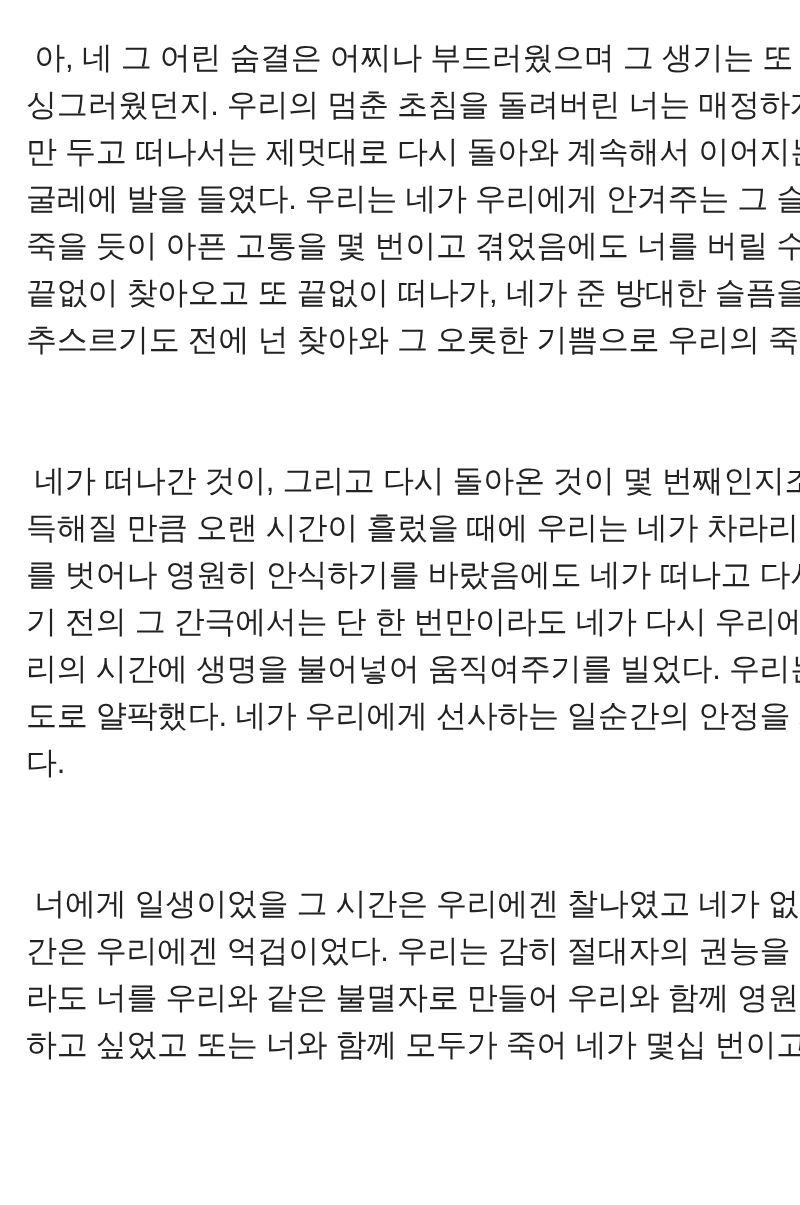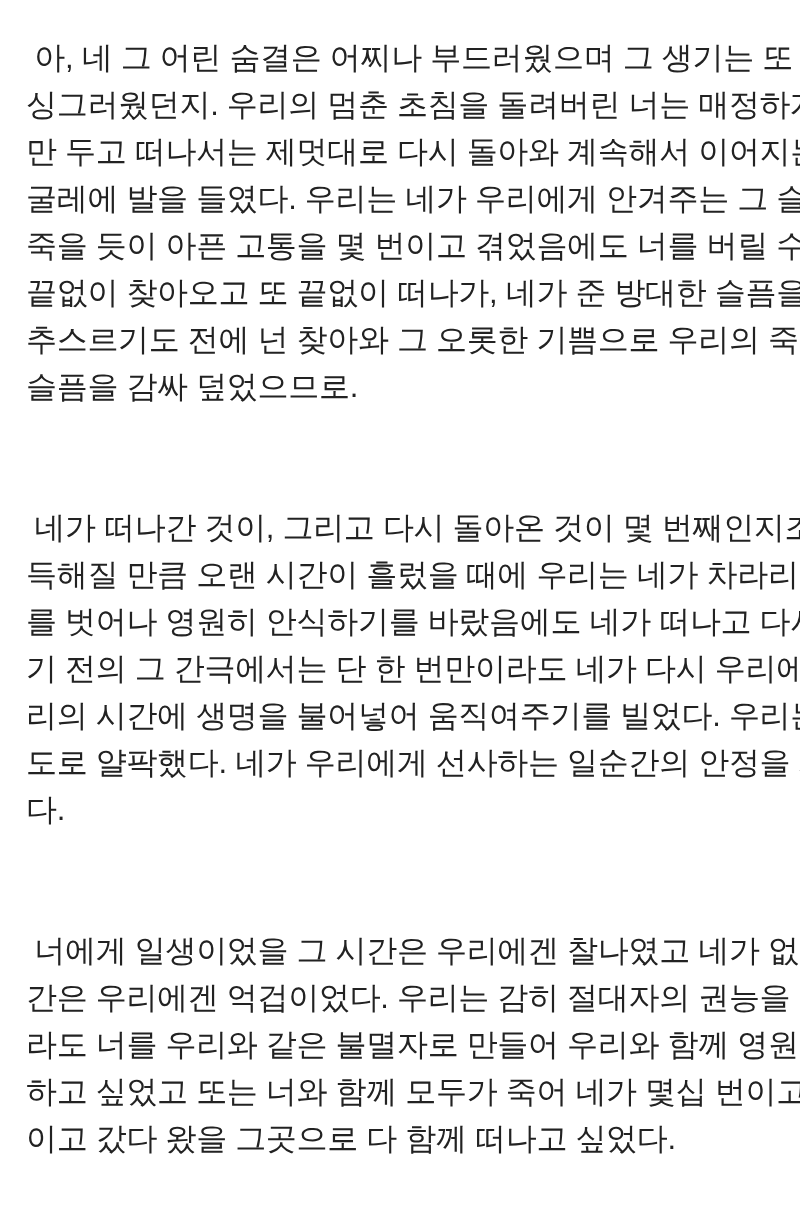--- a/index.html
+++ b/index.html
@@ -46,32 +46,30 @@
 <main class="text-page">
   <div class="text-body" style="color: rgb(34, 34, 34);">
       <div class="paragraph">
         <div class="line"> 아, 네 그 어린 숨결은 어찌나 부드러웠으며 그 생기는 또 얼마나</div>
         <div class="line">싱그러웠던지. 우리의 멈춘 초침을 돌려버린 너는 매정하게도 우리</div>
         <div class="line">만 두고 떠나서는 제멋대로 다시 돌아와 계속해서 이어지는 윤회의</div>
         <div class="line">굴레에 발을 들였다. 우리는 네가 우리에게 안겨주는 그 슬픔으로</div>
         <div class="line">죽을 듯이 아픈 고통을 몇 번이고 겪었음에도 너를 버릴 수 없었다.</div>
         <div class="line">끝없이 찾아오고 또 끝없이 떠나가, 네가 준 방대한 슬픔을 차마 다</div>
         <div class="line">추스르기도 전에 넌 찾아와 그 오롯한 기쁨으로 우리의 죽을 듯한</div>
-        <div class="line">슬픔을 감싸 덮었으므로.</div>
       </div>
       <div class="paragraph">
         <div class="line"> 네가 떠나간 것이, 그리고 다시 돌아온 것이 몇 번째인지조차 아</div>
         <div class="line">득해질 만큼 오랜 시간이 흘렀을 때에 우리는 네가 차라리 이 윤회</div>
         <div class="line">를 벗어나 영원히 안식하기를 바랐음에도 네가 떠나고 다시 돌아오</div>
         <div class="line">기 전의 그 간극에서는 단 한 번만이라도 네가 다시 우리에게 와 우</div>
         <div class="line">리의 시간에 생명을 불어넣어 움직여주기를 빌었다. 우리는 그 정</div>
         <div class="line">도로 얄팍했다. 네가 우리에게 선사하는 일순간의 안정을 사랑했</div>
         <div class="line">다.</div>
       </div>
       <div class="paragraph">
         <div class="line"> 너에게 일생이었을 그 시간은 우리에겐 찰나였고 네가 없던 그 시</div>
         <div class="line">간은 우리에겐 억겁이었다. 우리는 감히 절대자의 권능을 침범해서</div>
         <div class="line">라도 너를 우리와 같은 불멸자로 만들어 우리와 함께 영원을 살게</div>
         <div class="line">하고 싶었고 또는 너와 함께 모두가 죽어 네가 몇십 번이고 몇백 번</div>
-        <div class="line">이고 갔다 왔을 그곳으로 다 함께 떠나고 싶었다.</div>
       </div>
     </div>
 </main>
 
 </body></html>

